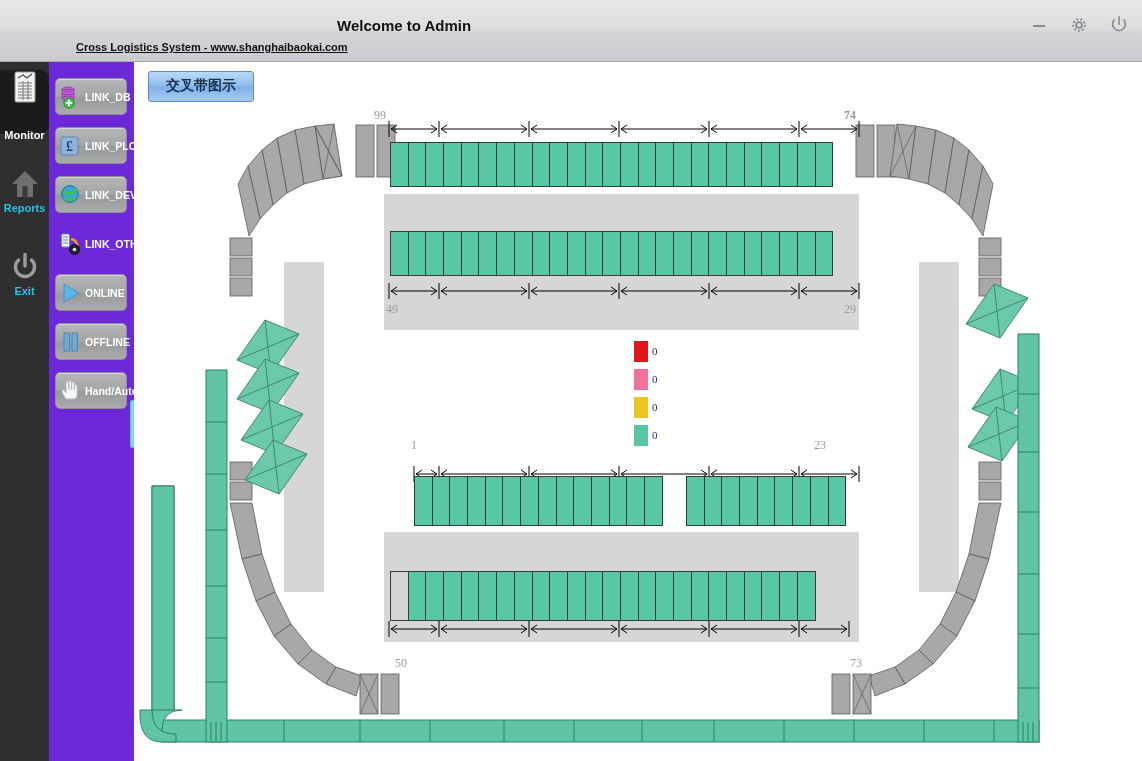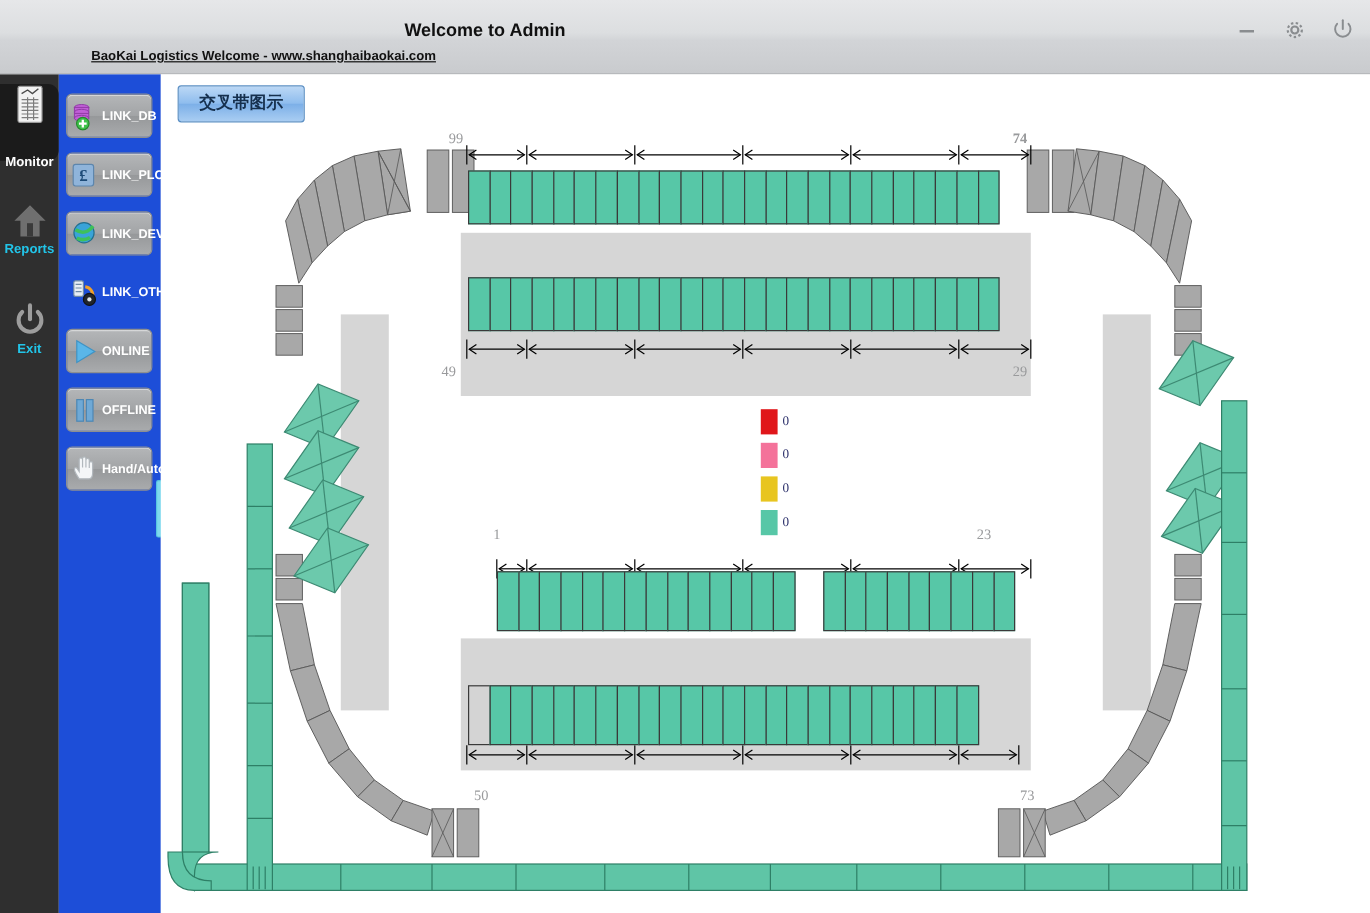--- a/index.html
+++ b/index.html
@@ -51,21 +51,21 @@
   .rail-item.active {
     background: #1b1b1b;
     border-top-right-radius: 9px; border-bottom-right-radius: 9px; gap: 23px;
   }
   .rail-item.active .lb { color: #ffffff; }
   .rail-item .lb { color: #22c4e8; }
 
   
   .cyan {
     position: absolute; left: 49px; top: 62px; width: 85px; height: 699px;
-    background: #1d4ed8;
+    background: #6d28d9;
   }
   .sbtn {
     position: absolute; left: 6px; width: 72px; height: 37px;
     background: linear-gradient(to bottom, #b4b6b8 0%, #a2a4a6 50%, #96989a 51%, #a9abad 100%);
     border: 1px solid #8d8f91; border-radius: 5px;
     display: flex; align-items: center; cursor: pointer;
     box-shadow: inset 0 1px 0 rgba(255,255,255,.45);
   }
   .sbtn.flat { background: transparent; border-color: transparent; box-shadow: none; }
   .sbtn .si { width: 24px; height: 24px; margin-left: 3px; flex: 0 0 24px; position: relative; }
@@ -103,21 +103,21 @@
   .lgrow { display: flex; align-items: center; height: 28px; }
   .lgsw { width: 14px; height: 21px; }
   .lgtx { font-size: 11px; color: #2b2f6a; margin-left: 4px; font-family: "Liberation Serif", serif; }
 </style>
 </head>
 <body>
 
 <div id="app">
 
   <div class="titlebar">
-    <div class="app-subtitle">BaoKai Logistics Welcome - www.shanghaibaokai.com</div>
+    <div class="app-subtitle">Cross Logistics System - www.shanghaibaokai.com</div>
     <div class="welcome">Welcome to Admin</div>
     <div class="wbtns">
       <div class="wbtn">
         <svg width="20" height="20" viewBox="0 0 20 20">
             <line x1="4" y1="11" x2="16" y2="11" stroke="#8a8d90" stroke-width="2"></line>
           </svg>
       </div>
       <div class="wbtn">
         <svg width="22" height="22" viewBox="0 0 24 24">
           <g fill="none" stroke="#8a8d90" stroke-width="2">
@@ -694,21 +694,21 @@
         <div class="cell" style="width: 18.7px; height: 50px; background: rgb(87, 199, 167);"></div>
         <div class="cell" style="width: 18.7px; height: 50px; background: rgb(87, 199, 167);"></div>
         <div class="cell" style="width: 18.7px; height: 50px; background: rgb(87, 199, 167);"></div>
         <div class="cell" style="width: 18.7px; height: 50px; background: rgb(87, 199, 167);"></div>
         <div class="cell" style="width: 18.7px; height: 50px; background: rgb(87, 199, 167);"></div>
         <div class="cell" style="width: 18.7px; height: 50px; background: rgb(87, 199, 167);"></div>
       </div>
 
     <div class="num" style="left:240px; top:46px;">99</div>
     <div class="num" style="left:710px; top:46px;font-weight:bold;">74</div>
-    <div class="num" style="left:234px; top:240px;text-align:right;">49</div>
+    <div class="num" style="left:252px; top:240px;text-align:right;">49</div>
     <div class="num" style="left:710px; top:240px;">29</div>
     <div class="num" style="left:277px; top:376px;">1</div>
     <div class="num" style="left:680px; top:376px;">23</div>
     <div class="num" style="left:261px; top:594px;">50</div>
     <div class="num" style="left:716px; top:594px;">73</div>
 
     <div class="legend" id="legend" style="left:500px; top:275px;">
         <div class="lgrow">
           <div class="lgsw" style="background: rgb(224, 22, 26);"></div>
           <div class="lgtx">0</div>

